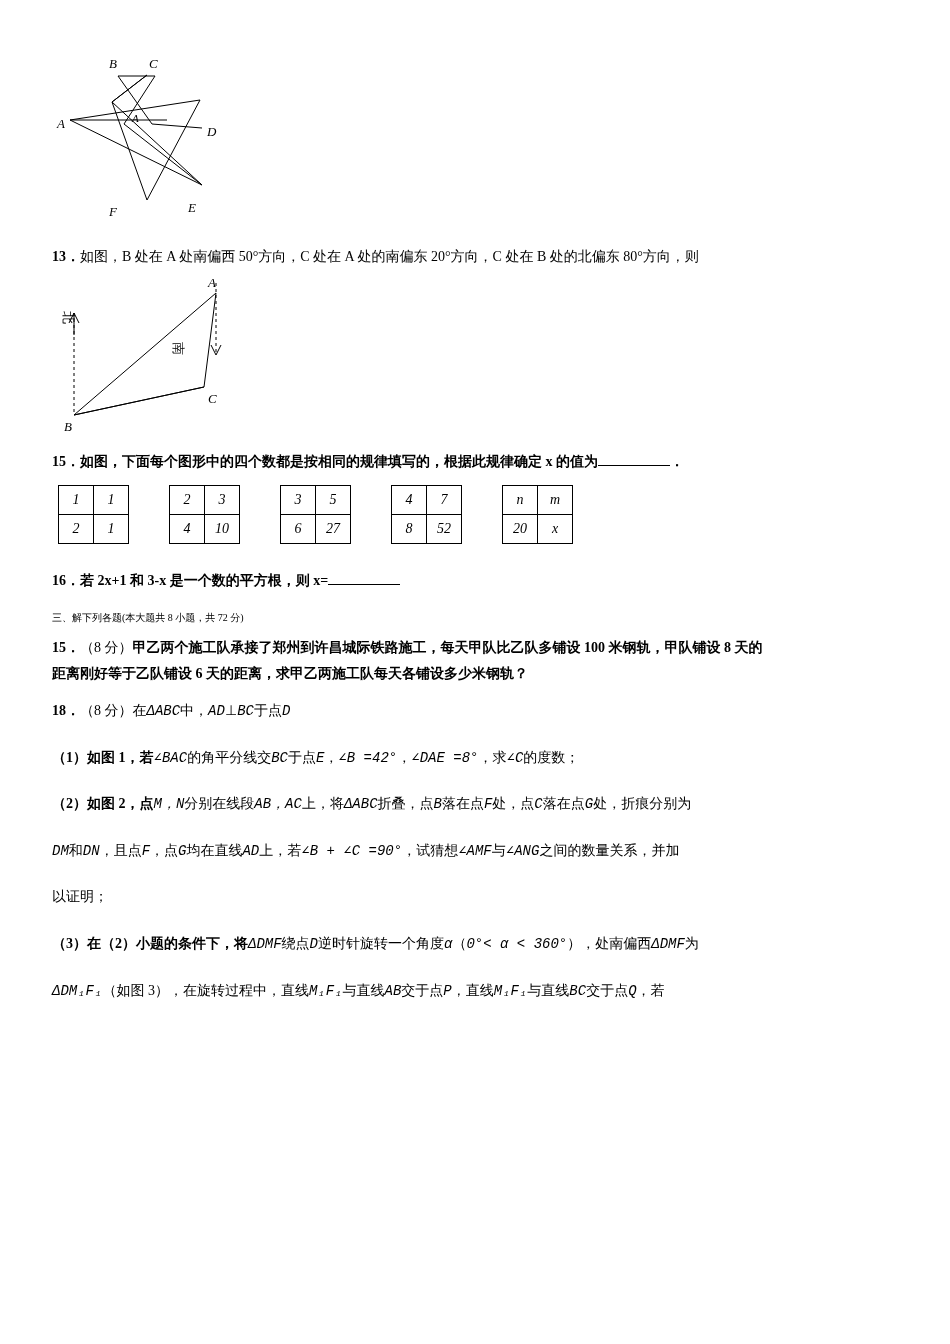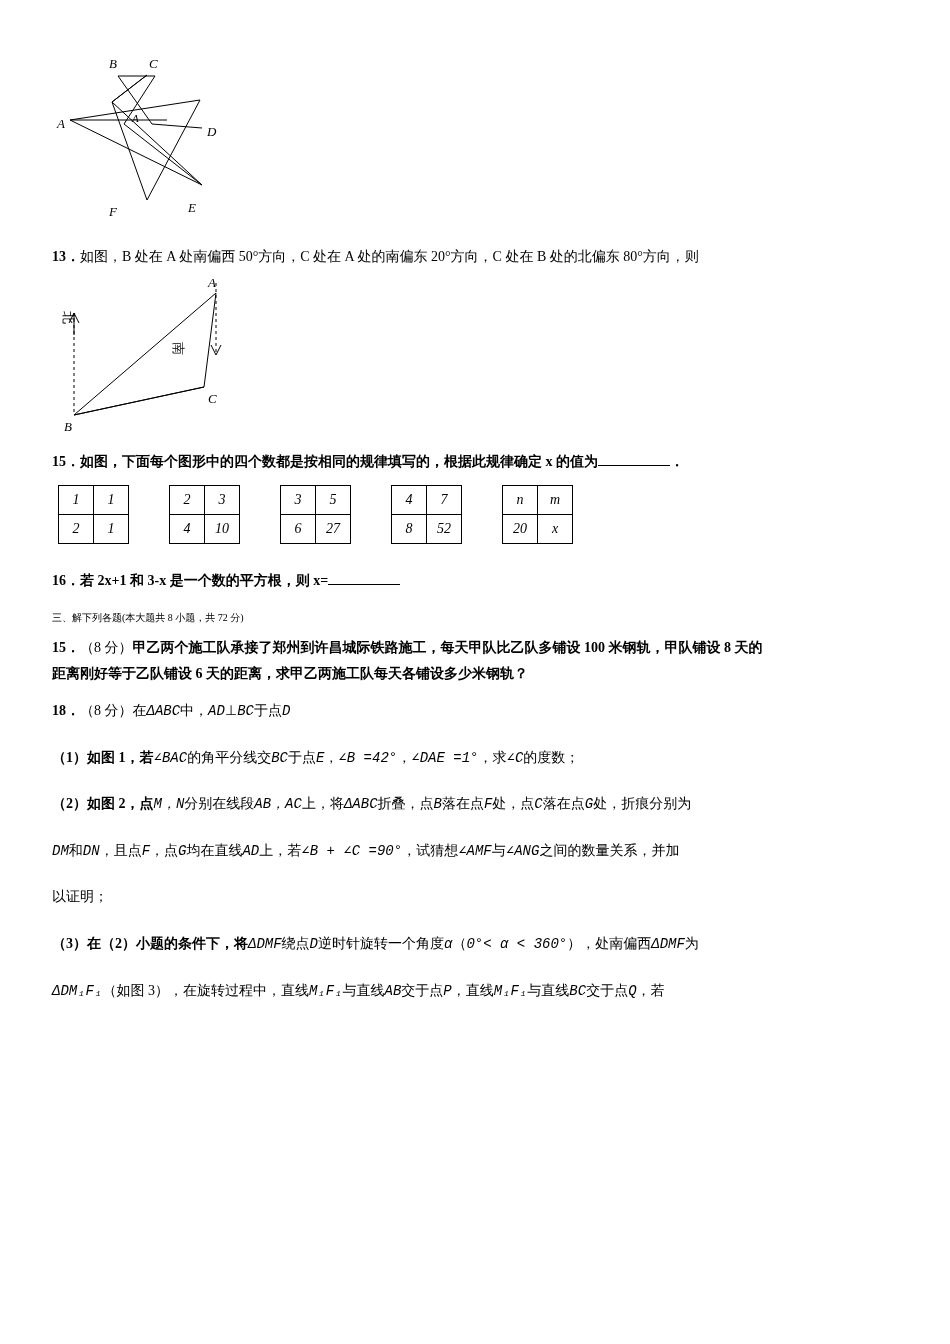--- a/index.html
+++ b/index.html
@@ -247,21 +247,21 @@
     <div class="q">
       <span class="q-bold">15．</span><span>（8 分）</span><span class="q-bold">甲乙两个施工队承接了郑州到许昌城际铁路施工，每天甲队比乙队多铺设 100 米钢轨，甲队铺设 8 天的</span>
       <div class="q-bold">距离刚好等于乙队铺设 6 天的距离，求甲乙两施工队每天各铺设多少米钢轨？</div>
     </div>
 
     <div class="q">
       <span class="q-bold">18．</span><span>（8 分）</span><span>在</span><span class="mi">ΔABC</span><span>中，</span><span class="mi">AD</span><span>⊥</span><span class="mi">BC</span><span>于点</span><span class="mi">D</span>
     </div>
 
     <div class="q q18line">
-      <span class="q-bold">（1）</span><span class="q-bold">如图 1，若</span><span class="mi">∠BAC</span><span>的角平分线交</span><span class="mi">BC</span><span>于点</span><span class="mi">E</span><span>，</span><span class="mi">∠B =42°</span><span>，</span><span class="mi">∠DAE =1°</span><span>，求</span><span class="mi">∠C</span><span>的度数；</span>
+      <span class="q-bold">（1）</span><span class="q-bold">如图 1，若</span><span class="mi">∠BAC</span><span>的角平分线交</span><span class="mi">BC</span><span>于点</span><span class="mi">E</span><span>，</span><span class="mi">∠B =42°</span><span>，</span><span class="mi">∠DAE =8°</span><span>，求</span><span class="mi">∠C</span><span>的度数；</span>
     </div>
 
     <div class="q q18line">
       <span class="q-bold">（2）</span><span class="q-bold">如图 2，点</span><span class="mi">M，N</span><span>分别在线段</span><span class="mi">AB，AC</span><span>上，将</span><span class="mi">ΔABC</span><span>折叠，点</span><span class="mi">B</span><span>落在点</span><span class="mi">F</span><span>处，点</span><span class="mi">C</span><span>落在点</span><span class="mi">G</span><span>处，折痕分别为</span>
     </div>
 
     <div class="q q18line">
       <span class="mi">DM</span><span>和</span><span class="mi">DN</span><span>，且点</span><span class="mi">F</span><span>，点</span><span class="mi">G</span><span>均在直线</span><span class="mi">AD</span><span>上，若</span><span class="mi">∠B + ∠C =90°</span><span>，试猜想</span><span class="mi">∠AMF</span><span>与</span><span class="mi">∠ANG</span><span>之间的数量关系，并加</span>
     </div>
 

